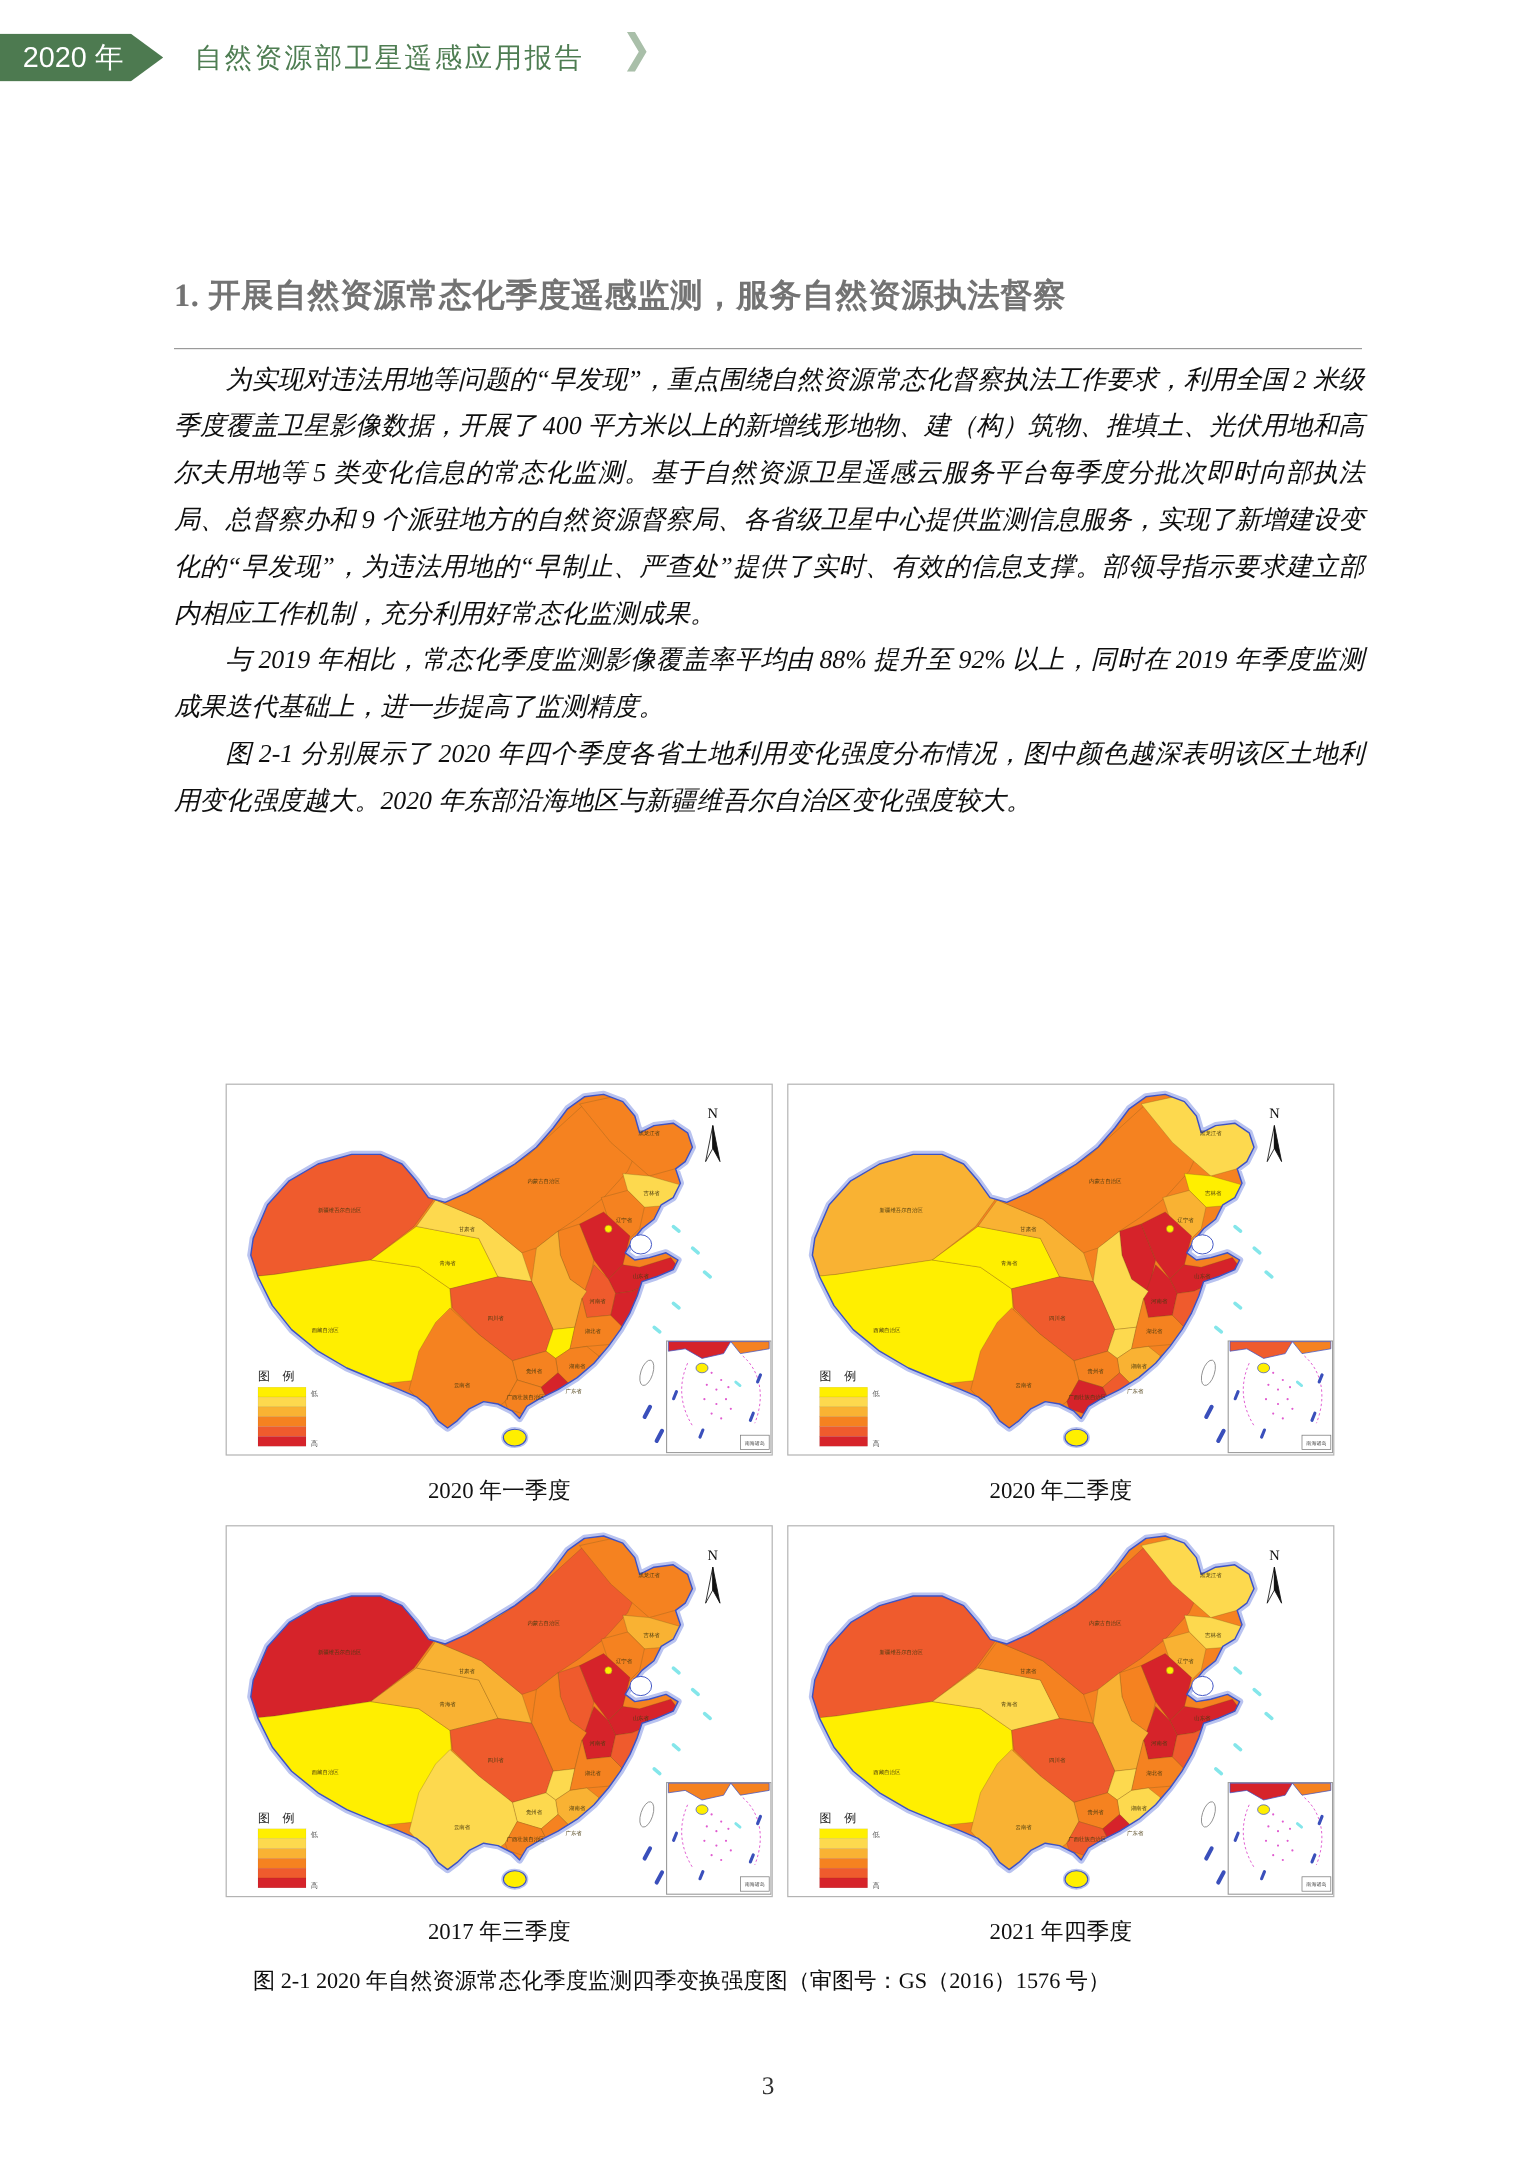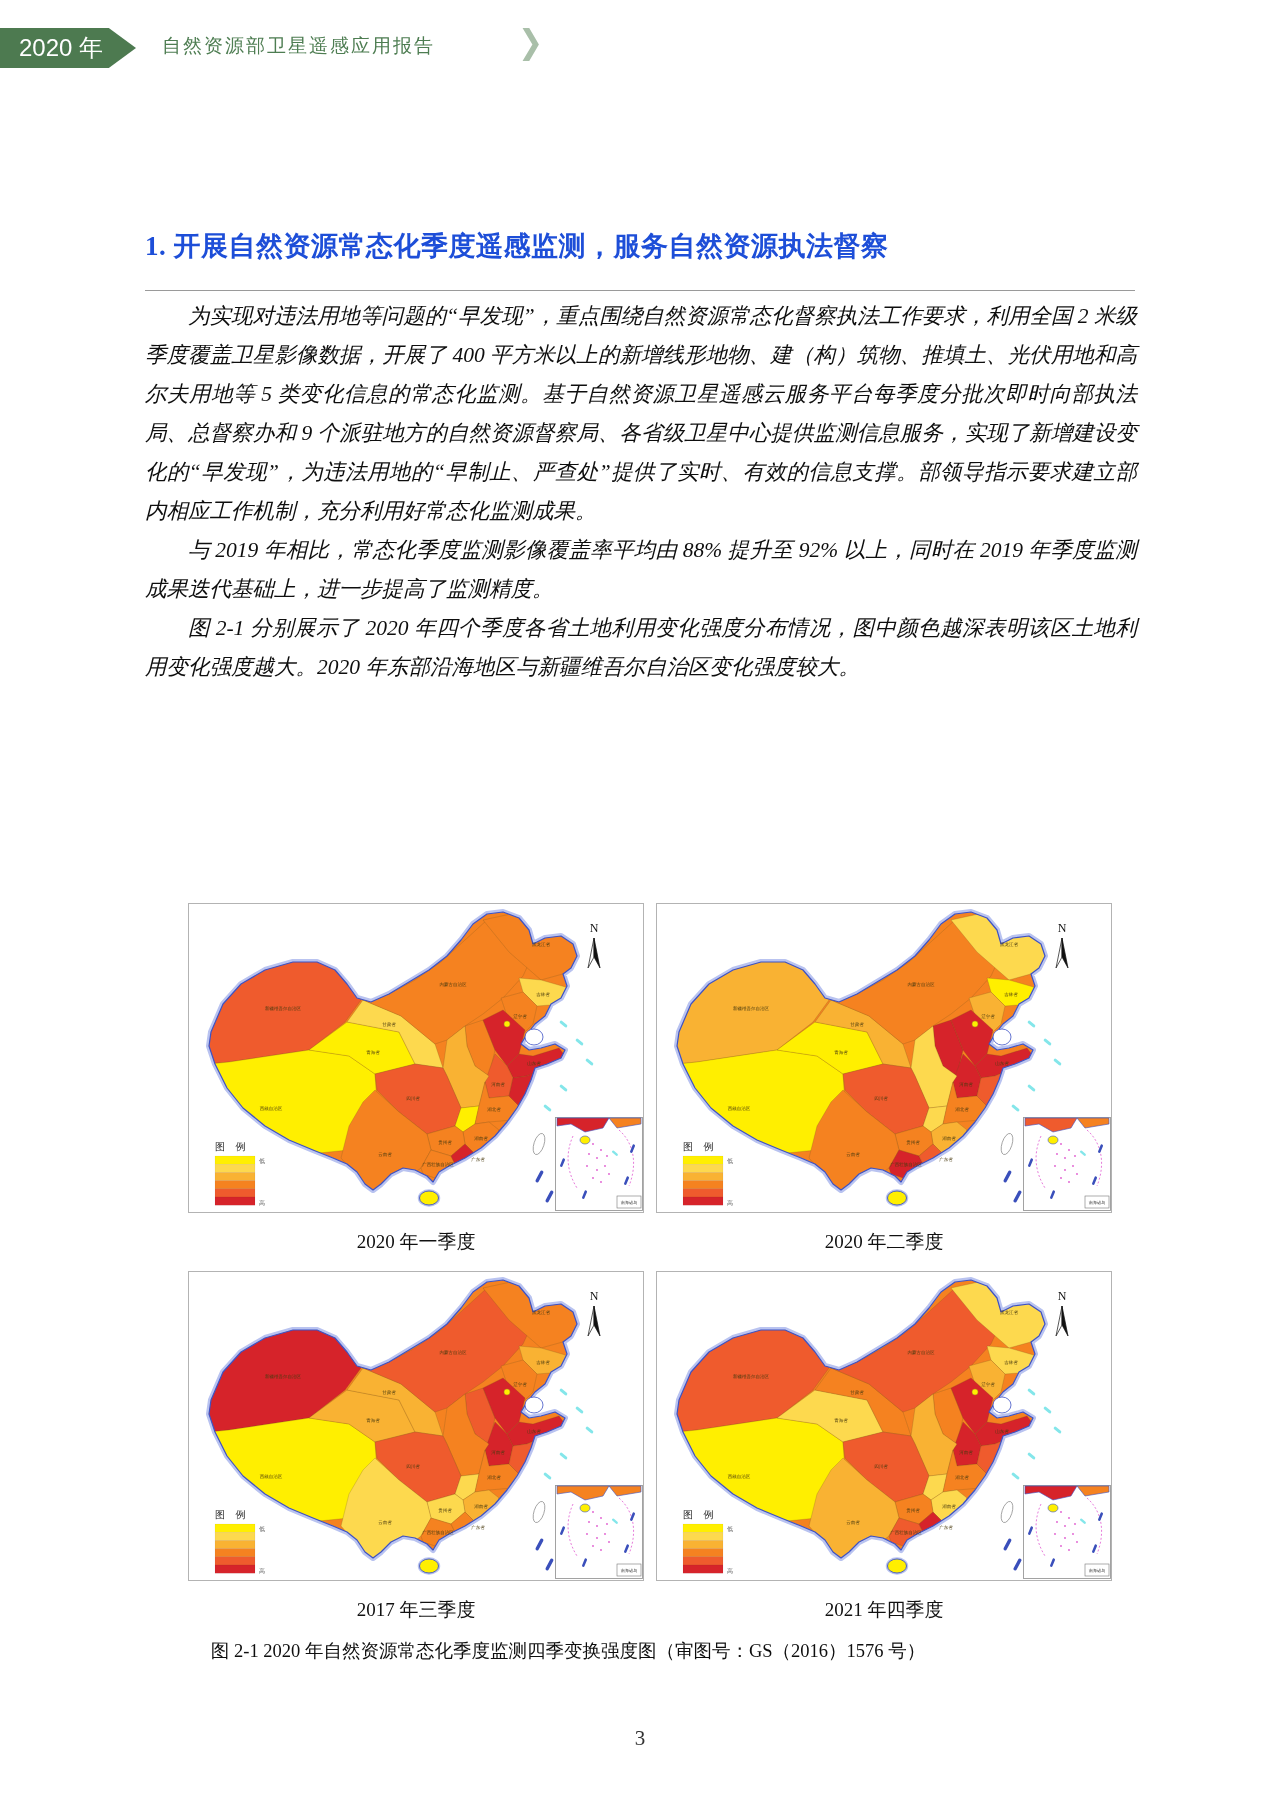--- a/index.html
+++ b/index.html
@@ -4,26 +4,26 @@
 <style>
   html,body{margin:0;padding:0;background:#fff;}
   .page{position:relative;width:1280px;height:1810px;background:#ffffff;overflow:hidden;
         font-family:"Liberation Serif","DejaVu Serif",serif;color:#111;}
   
   .badge{position:absolute;left:0;top:28px;width:136px;height:40px;
          display:flex;align-items:center;justify-content:center;padding-right:14px;box-sizing:border-box;
          color:#fff;font-family:"Liberation Sans","DejaVu Sans",sans-serif;font-weight:normal;font-size:24px;
          clip-path:polygon(0 0,80% 0,100% 50%,80% 100%,0 100%);}
   .header-title{position:absolute;left:162px;top:33px;font-family:Liberation Mono, monospace;
-         font-size:19px;font-weight:500;letter-spacing:2px;}
+         font-size:23px;font-weight:500;letter-spacing:2px;}
   .chevron{position:absolute;left:518px;top:24px;font-size:30px;font-weight:bold;
          font-family:"DejaVu Sans",sans-serif;transform:scaleY(1.1);}
   
   .section-title{position:absolute;left:145px;top:228px;width:990px;margin:0;
-         font-size:27px;font-weight:700;letter-spacing:.5px;color:#1d4ed8;}
+         font-size:27px;font-weight:700;letter-spacing:.5px;color:#737373;}
   .title-rule{position:absolute;left:145px;top:290px;width:990px;height:1px;background:#9a9a9a;}
   .paras{position:absolute;left:145px;top:297px;width:992px;}
   .paras p{margin:0;font-size:21.5px;line-height:39px;text-align:justify;text-indent:2em;color:#0e0e0e;font-style:italic;}
   
   .maps-grid{position:absolute;left:188px;top:903px;width:924px;
          display:grid;grid-template-columns:456px 456px;column-gap:12px;}
   .maps-grid figure{margin:0;}
   .map-box{width:454px;height:308px;border:1px solid #b3b3b3;background:#fff;}
   .map-box svg{display:block;}
   .maps-grid figcaption{height:58px;display:flex;align-items:center;justify-content:center;

